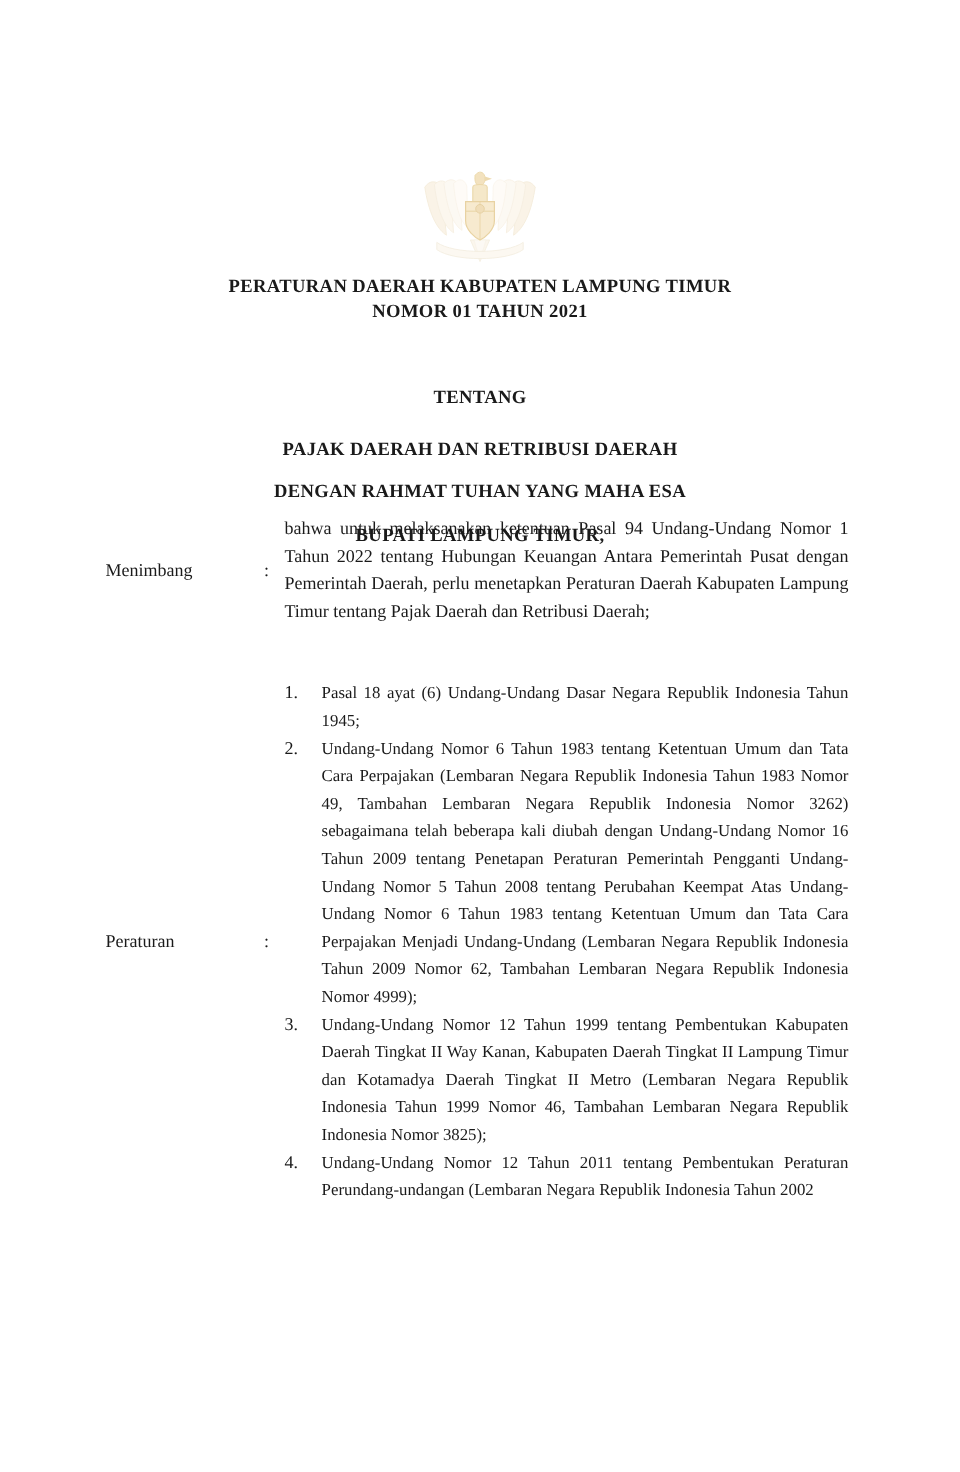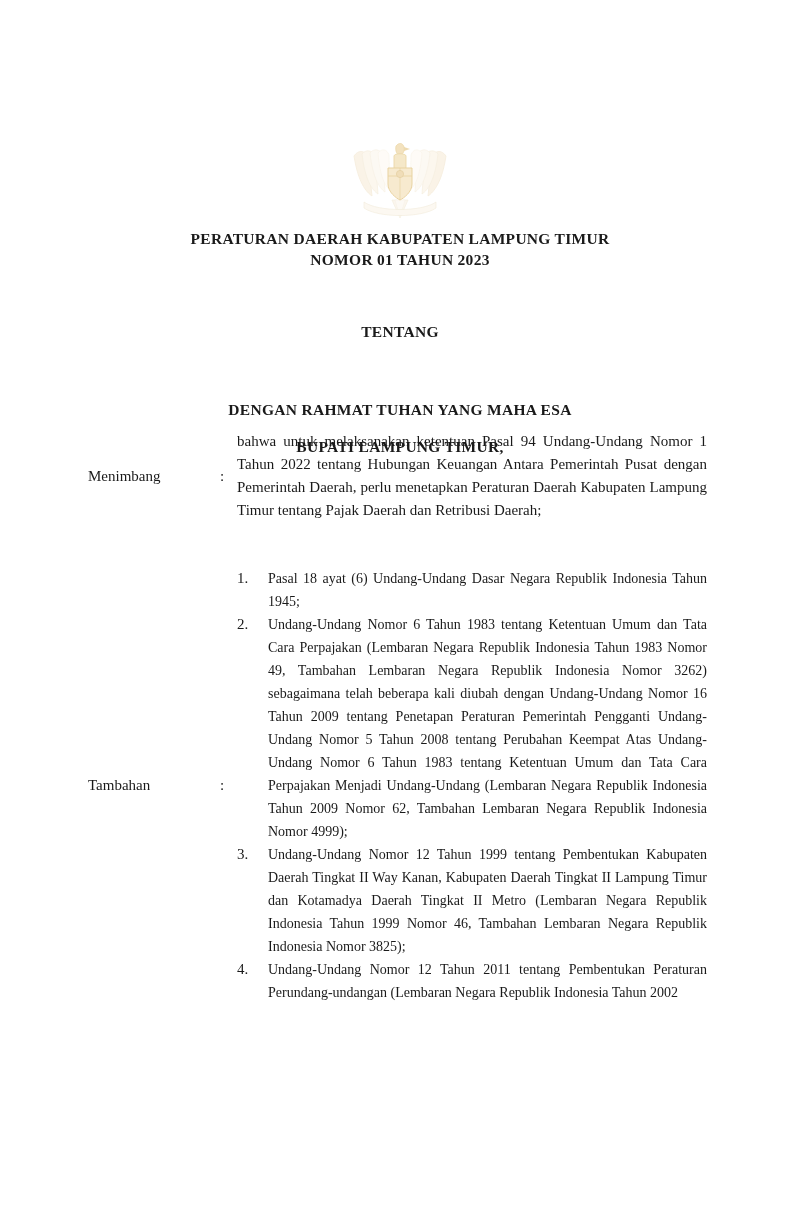--- a/index.html
+++ b/index.html
@@ -154,39 +154,40 @@
           <circle cx="52" cy="36" r="3.6" fill="#e3c079" stroke="#cda24a" stroke-width="0.7"></circle>
 
           <path d="M16 64 C30 74 74 74 88 64 L88 70 C74 80 30 80 16 70 Z" fill="#faf3e6" stroke="#e8dcc2" stroke-width="0.7"></path>
         </g>
       </svg>
     </div>
   </div>
 
   <div class="head-block h-title" id="title-line1">PERATURAN DAERAH KABUPATEN LAMPUNG TIMUR</div>
 
-  <div class="head-block h-title" id="title-line2">NOMOR 01 TAHUN 2023</div>
+  <div class="head-block h-title" id="title-line2">NOMOR 01 TAHUN 2021</div>
 
   <div class="head-block h-sub" id="tentang">TENTANG</div>
 
+  <div class="head-block h-sub" id="subject">PAJAK DAERAH DAN RETRIBUSI DAERAH</div>
 
   <div class="head-block h-sub" id="bupati">BUPATI LAMPUNG TIMUR,</div>
 
   <div class="head-block h-sub" id="rahmat">DENGAN RAHMAT TUHAN YANG MAHA ESA</div>
 
   <div class="clause" id="menimbang-row">
     <div class="clause-label">Menimbang</div>
     <div class="clause-colon">:</div>
     <div class="clause-body">
       <p class="para">bahwa untuk melaksanakan ketentuan Pasal 94 Undang-Undang Nomor 1 Tahun 2022 tentang Hubungan Keuangan Antara Pemerintah Pusat dengan Pemerintah Daerah, perlu menetapkan Peraturan Daerah Kabupaten Lampung Timur tentang Pajak Daerah dan Retribusi Daerah;</p>
     </div>
   </div>
 
   <div class="clause" id="mengingat-row">
-    <div class="clause-label">Tambahan</div>
+    <div class="clause-label">Peraturan</div>
     <div class="clause-colon">:</div>
     <div class="clause-body">
       <ul class="num-list">
         <li class="num-item">
           <span class="num-marker">1.</span>
           <span class="num-text">Pasal 18 ayat (6) Undang-Undang Dasar Negara Republik Indonesia Tahun 1945;</span>
         </li>
         <li class="num-item">
           <span class="num-marker">2.</span>
           <span class="num-text">Undang-Undang Nomor 6 Tahun 1983 tentang Ketentuan Umum dan Tata Cara Perpajakan (Lembaran Negara Republik Indonesia Tahun 1983 Nomor 49, Tambahan Lembaran Negara Republik Indonesia Nomor 3262) sebagaimana telah beberapa kali diubah dengan Undang-Undang Nomor 16 Tahun 2009 tentang Penetapan Peraturan Pemerintah Pengganti Undang-Undang Nomor 5 Tahun 2008 tentang Perubahan Keempat Atas Undang-Undang Nomor 6 Tahun 1983 tentang Ketentuan Umum dan Tata Cara Perpajakan Menjadi Undang-Undang (Lembaran Negara Republik Indonesia Tahun 2009 Nomor 62, Tambahan Lembaran Negara Republik Indonesia Nomor 4999);</span>

